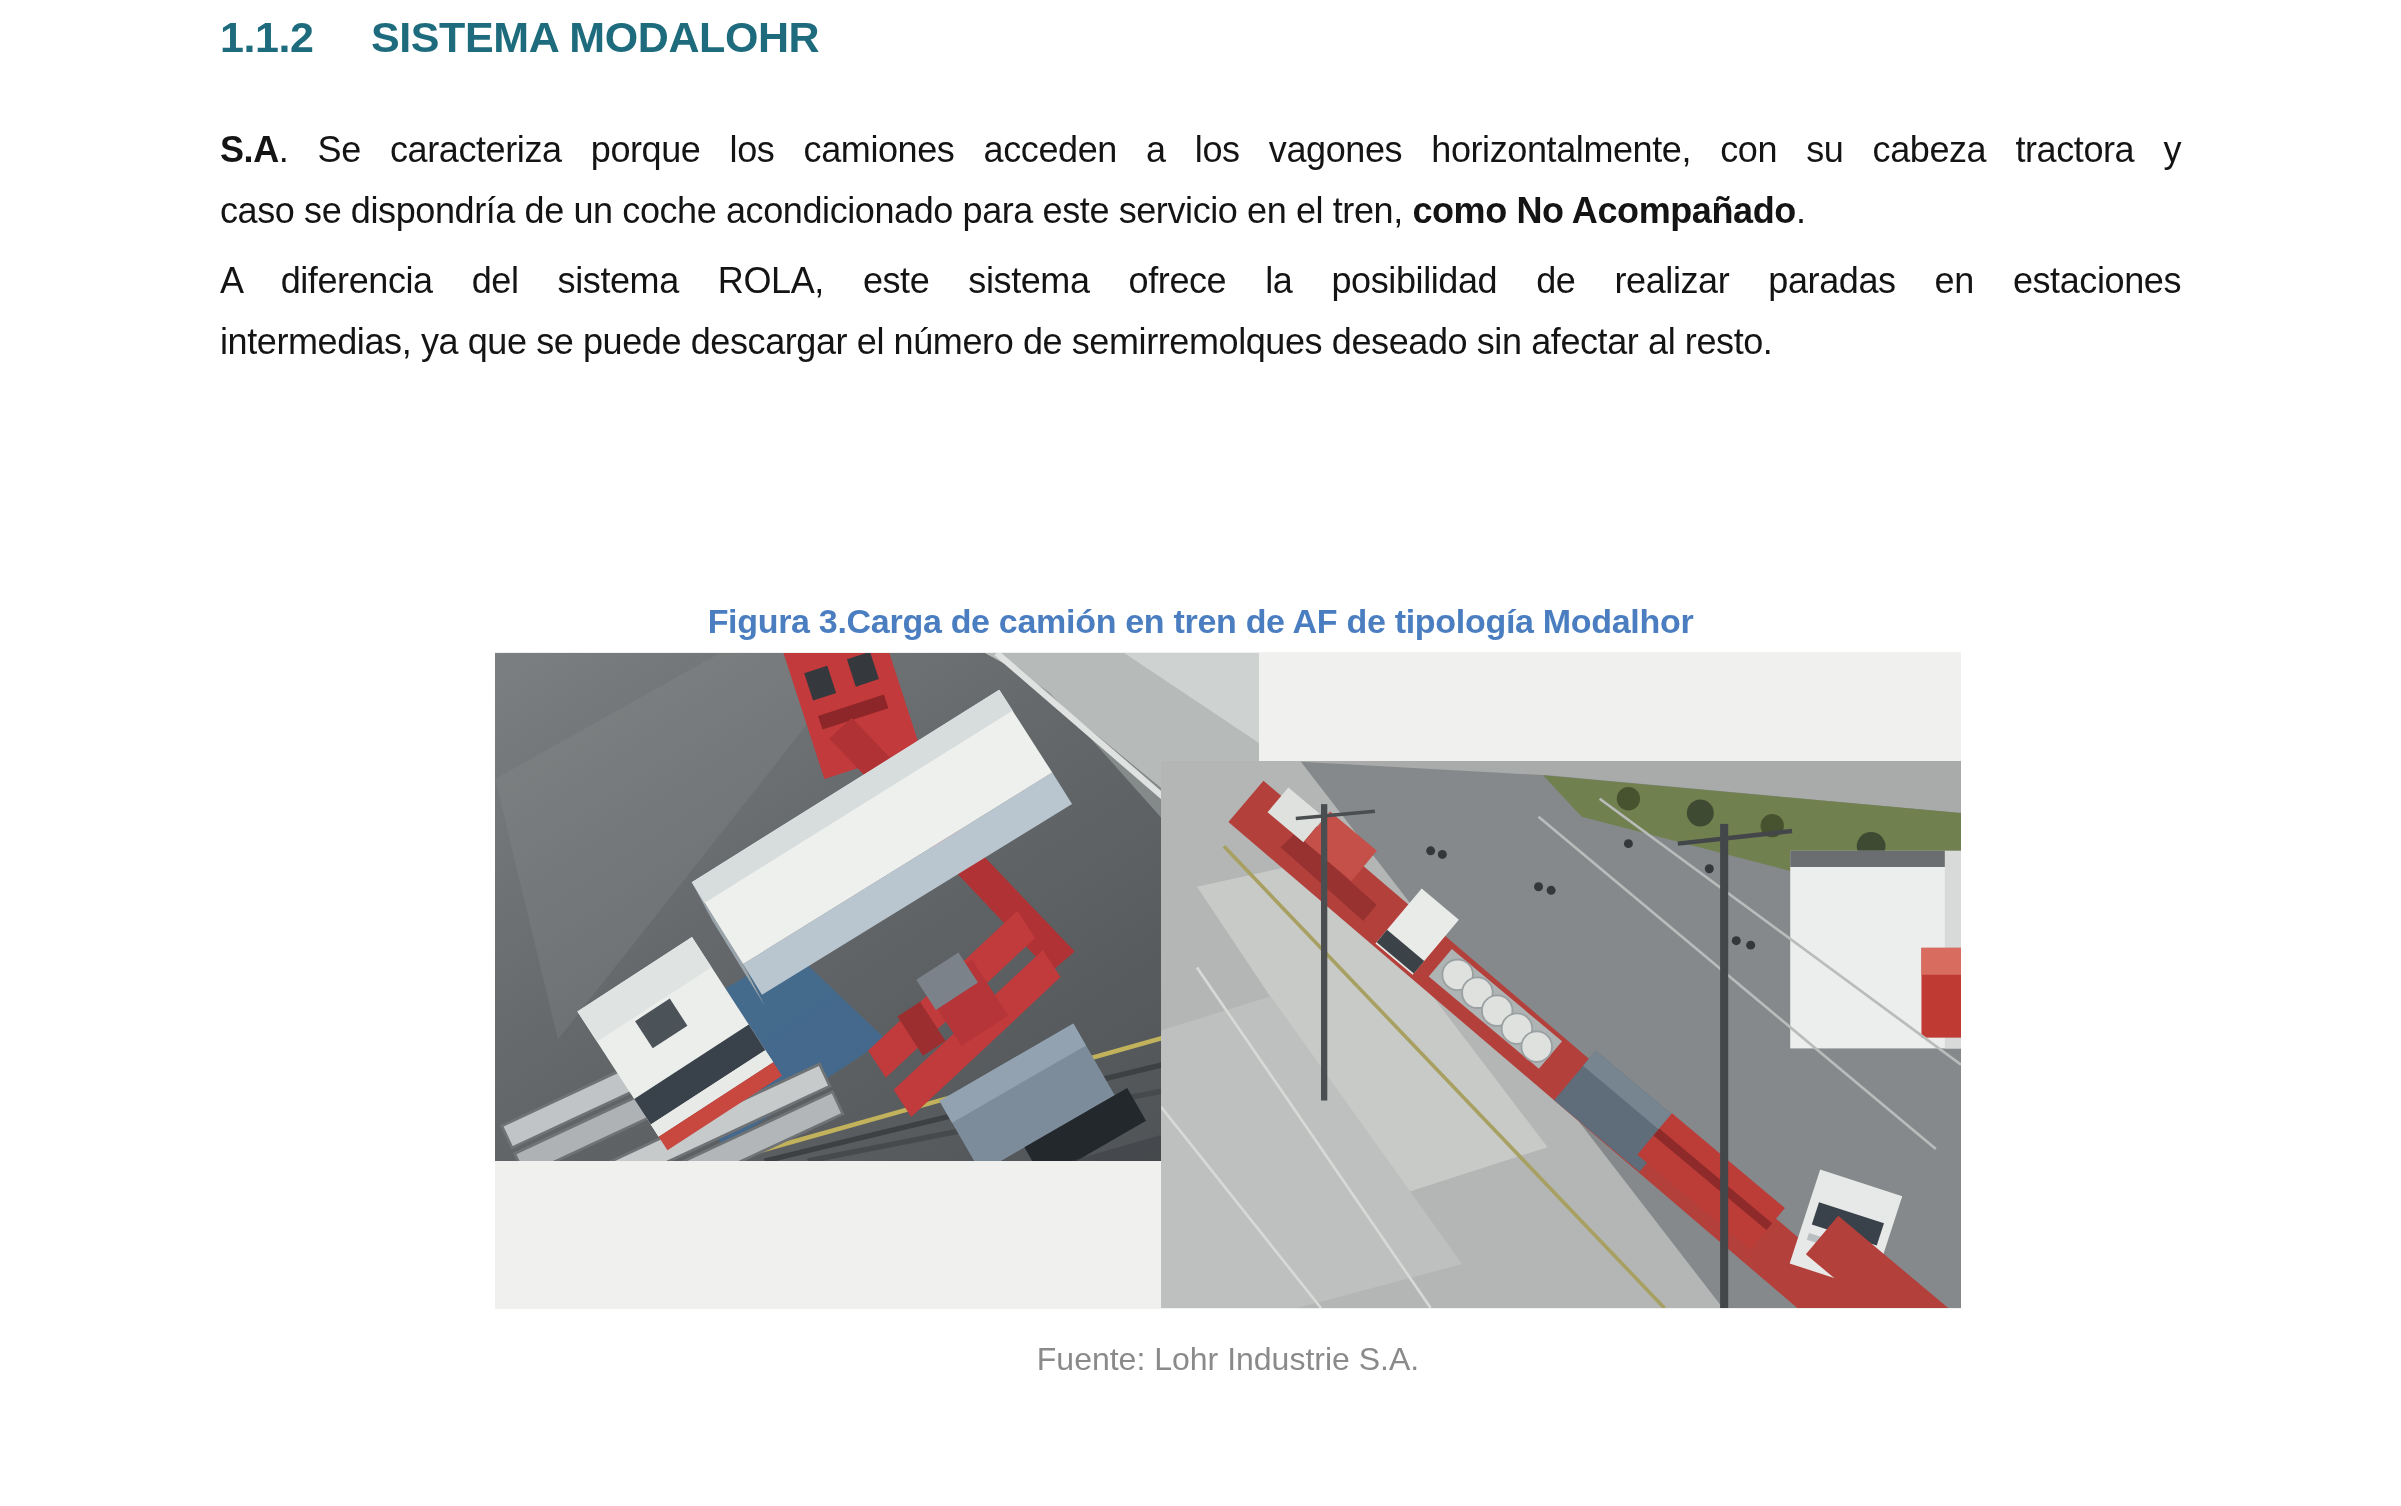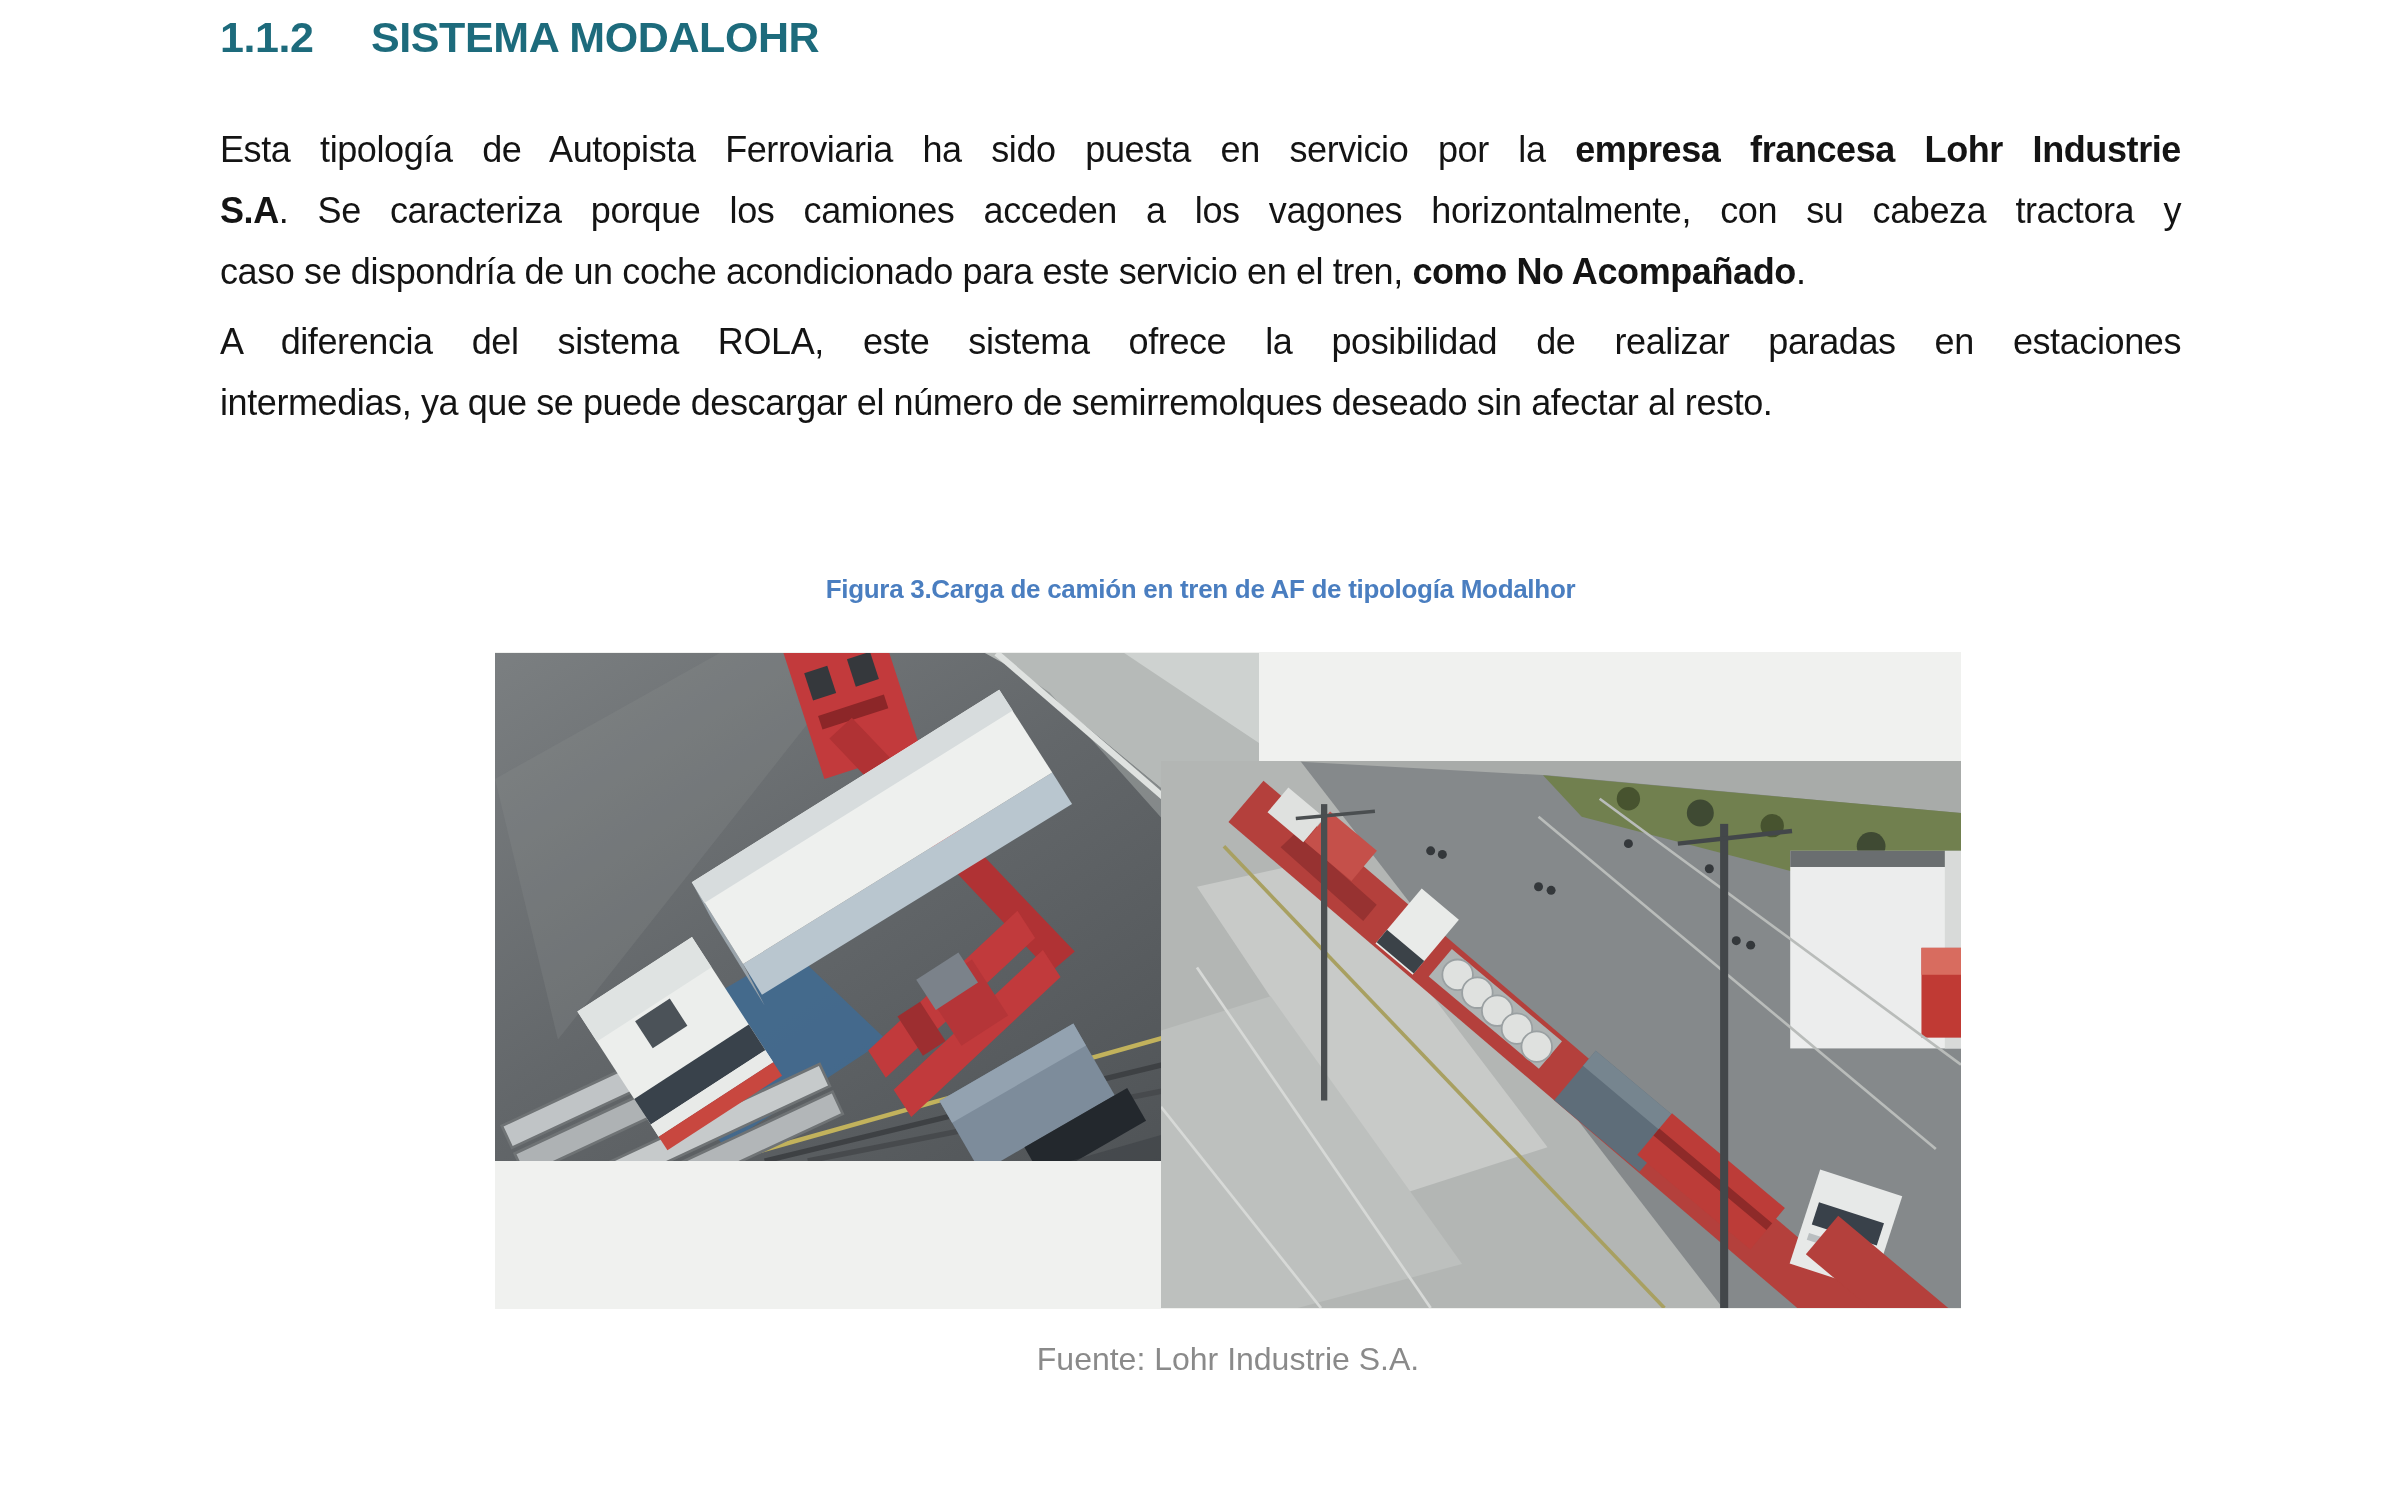--- a/index.html
+++ b/index.html
@@ -14,22 +14,22 @@
 
   
   .bodytext{position:absolute;left:220px;top:119px;width:1961px;font-size:36px;
             letter-spacing:-0.4px;color:var(--body-text,#141414);}
   .para{margin:0 0 9px 0;}
   .line{line-height:61px;text-align:justify;text-align-last:justify;}
   .line.last{text-align-last:left;}
   .b{font-weight:700;}
 
   
-  .caption{position:absolute;left:0;top:574px;width:2401px;text-align:center;
-           font-size:26px;font-weight:700;color:var(--caption,#4a7ec0);letter-spacing:-0.3px;}
+  .caption{position:absolute;left:0;top:602px;width:2401px;text-align:center;
+           font-size:34px;font-weight:700;color:var(--caption,#4a7ec0);letter-spacing:-0.3px;}
 
   
   .figure-bg{position:absolute;left:495px;top:652px;width:1466px;height:657px;
              background:var(--figure-bg,#f0f1ef);}
   .photo{position:absolute;overflow:hidden;}
   .photo svg{display:block;width:100%;height:100%;}
   .photo-left{left:495px;top:653px;width:764px;height:508px;}
   .photo-right{left:1161px;top:761px;width:800px;height:547px;}
 
   
@@ -40,21 +40,20 @@
 <body>
 
 <div class="page">
 
   <div class="heading">
     <span class="hnum">1.1.2</span><span class="htitle">SISTEMA MODALOHR</span>
   </div>
 
   <div class="bodytext">
       <div class="para">
-        <div class="line"><span>Esta tipología de Autopista Ferroviaria ha sido puesta en servicio por la </span><span class="b">empresa francesa Lohr Industrie</span></div>
         <div class="line"><span class="b">S.A</span><span>. Se caracteriza porque los camiones acceden a los vagones horizontalmente, con su cabeza tractora y</span></div>
         <div class="line last"><span>caso se dispondría de un coche acondicionado para este servicio en el tren, </span><span class="b">como No Acompañado</span><span>.</span></div>
       </div>
       <div class="para">
         <div class="line"><span>A diferencia del sistema ROLA, este sistema ofrece la posibilidad de realizar paradas en estaciones</span></div>
         <div class="line last"><span>intermedias, ya que se puede descargar el número de semirremolques deseado sin afectar al resto.</span></div>
       </div>
     </div>
 
   <div class="caption">Figura 3.Carga de camión en tren de AF de tipología Modalhor</div>

